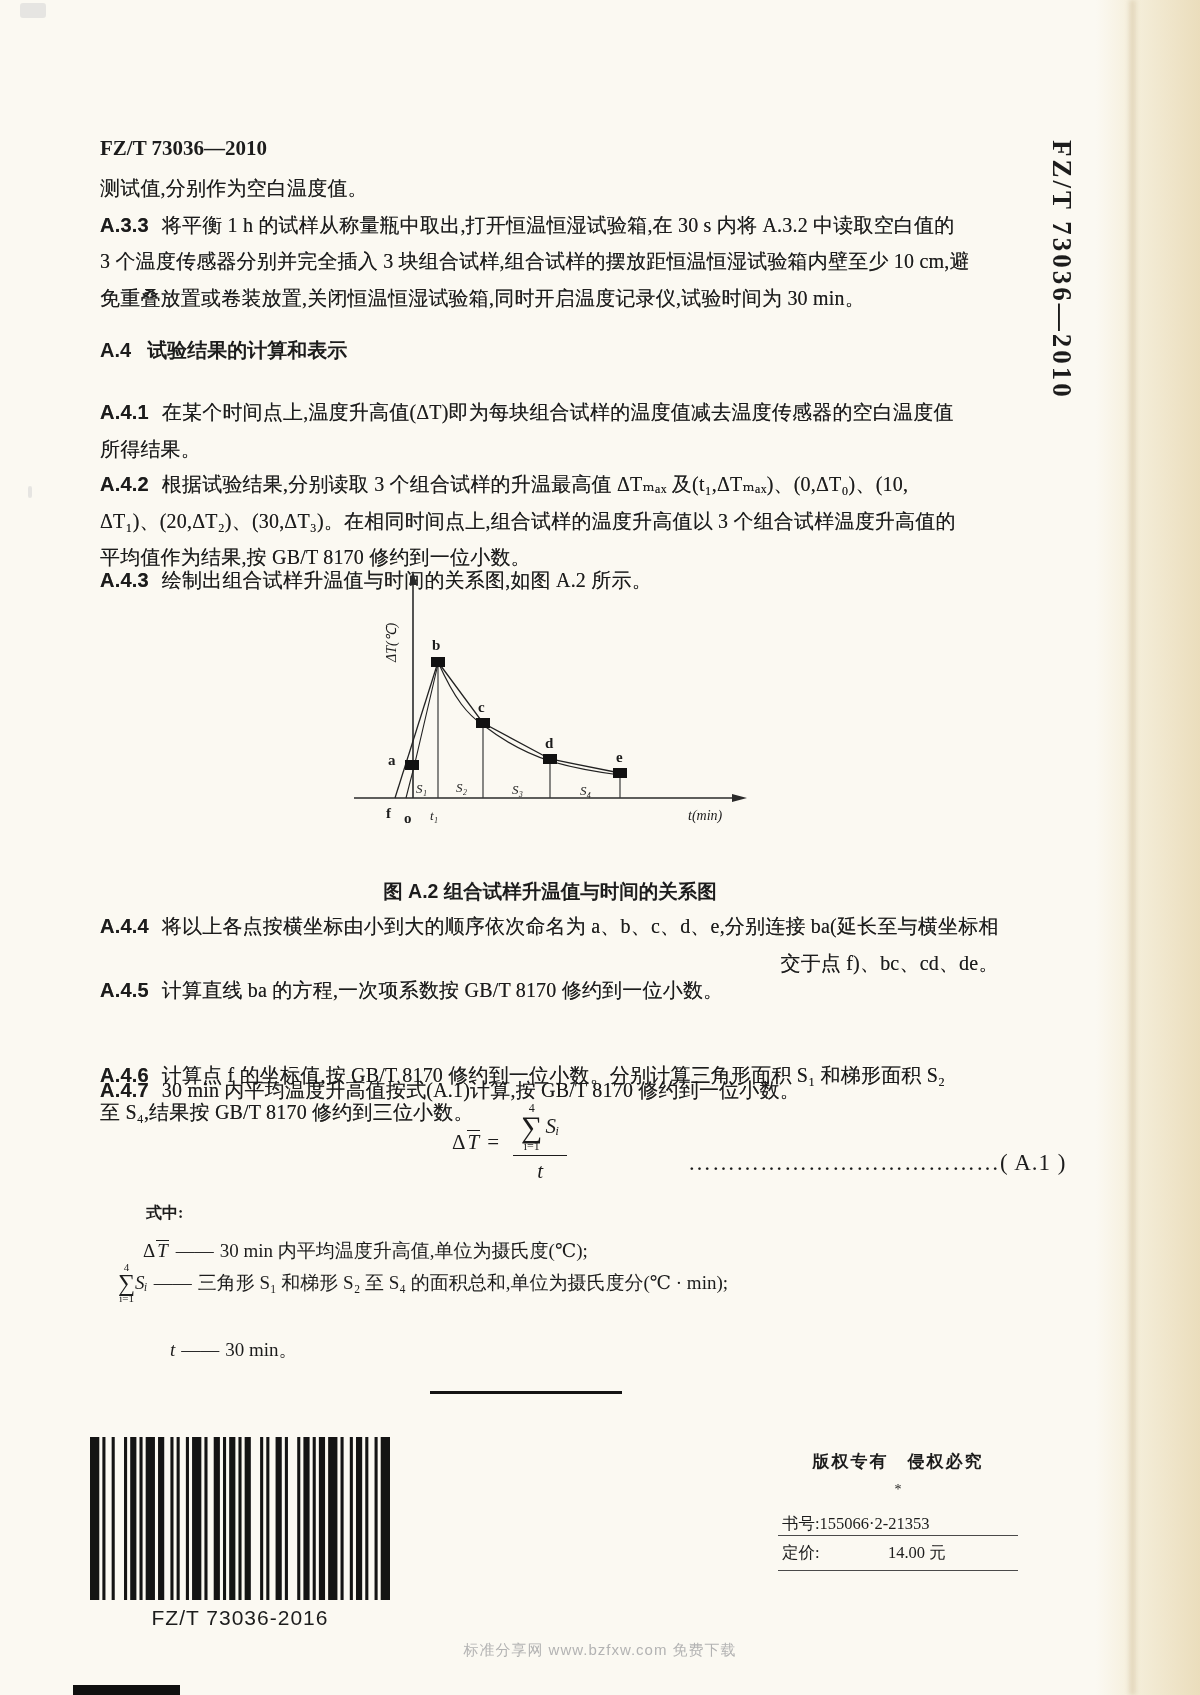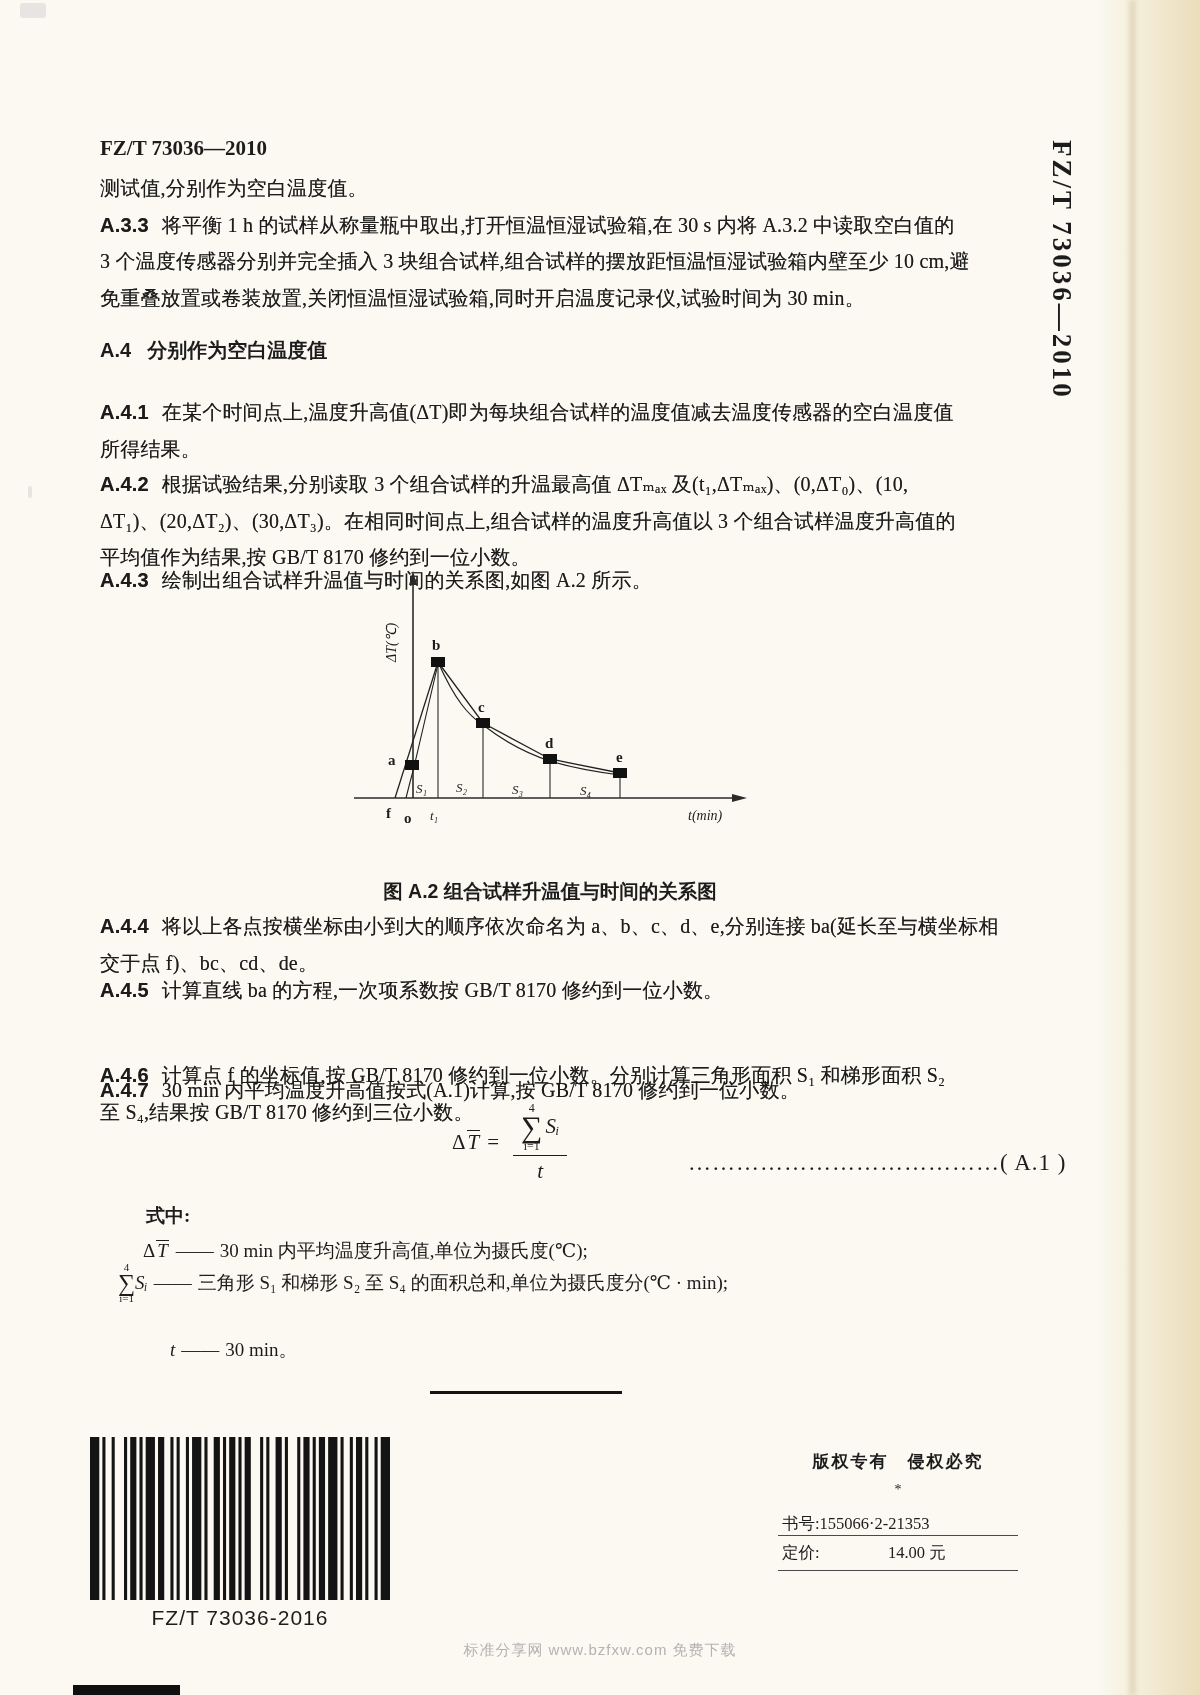--- a/index.html
+++ b/index.html
@@ -45,21 +45,21 @@
   .frac{display:inline-flex;flex-direction:column;align-items:center;margin-left:6px;}
   .num{display:flex;align-items:center;padding:0 8px 3px;border-bottom:1.7px solid #1c1c1c;}
   .bigsum{display:inline-flex;flex-direction:column;align-items:center;line-height:1;}
   .s-top,.s-bot{font-size:12px;line-height:1;}
   .s-sym{font-size:30px;line-height:.85;}
   .s-term{font-style:italic;font-size:21px;margin-left:3px;}
   .den{font-style:italic;font-size:21px;padding-top:3px;}
   .eqline{left:688px;top:1150px;font-size:23px;letter-spacing:1px;white-space:nowrap;}
 
   
-  .where-label{left:146px;top:1203px;font-size:19px;font-weight:bold;white-space:nowrap;}
+  .where-label{left:146px;top:1203px;font-size:16px;font-weight:bold;white-space:nowrap;}
   .where-item1{left:143px;top:1238px;display:flex;align-items:center;font-size:19px;white-space:nowrap;}
   .where-item2{left:118px;top:1262px;display:flex;align-items:center;font-size:19px;white-space:nowrap;}
   .where-item3{left:170px;top:1337px;display:flex;align-items:center;font-size:19px;white-space:nowrap;}
   .w-sym{font-style:italic;}
   .dash{margin:0 6px;}
   .smallsum .s-sym{font-size:24px;}
   .smallsum .s-top,.smallsum .s-bot{font-size:11px;}
 
   .mid-rule{left:430px;top:1391px;width:192px;height:3px;background:#141414;}
 
@@ -93,21 +93,21 @@
   <div class="abs side-title">FZ/T 73036—2010</div>
 
   <div class="abs" style="left:100px;top:170px;">
     <div class="line"><span>测试值,分别作为空白温度值。</span></div>
     <div class="line"><b class="lbl">A.3.3</b><span>将平衡 1 h 的试样从称量瓶中取出,打开恒温恒湿试验箱,在 30 s 内将 A.3.2 中读取空白值的</span></div>
     <div class="line"><span>3 个温度传感器分别并完全插入 3 块组合试样,组合试样的摆放距恒温恒湿试验箱内壁至少 10 cm,避</span></div>
     <div class="line"><span>免重叠放置或卷装放置,关闭恒温恒湿试验箱,同时开启温度记录仪,试验时间为 30 min。</span></div>
   </div>
 
   <div class="abs heading" style="left:100px;top:337px;">
-    <b class="lbl">A.4</b><span>分别作为空白温度值</span>
+    <b class="lbl">A.4</b><span>试验结果的计算和表示</span>
   </div>
 
   <div class="abs" style="left:100px;top:394px;">
     <div class="line"><b class="lbl">A.4.1</b><span>在某个时间点上,温度升高值(ΔT)即为每块组合试样的温度值减去温度传感器的空白温度值</span></div>
     <div class="line"><span>所得结果。</span></div>
   </div>
 
   <div class="abs" style="left:100px;top:466px;">
     <div class="line"><b class="lbl">A.4.2</b><span>根据试验结果,分别读取 3 个组合试样的升温最高值 ΔTₘₐₓ 及(t₁,ΔTₘₐₓ)、(0,ΔT₀)、(10,</span></div>
     <div class="line"><span>ΔT₁)、(20,ΔT₂)、(30,ΔT₃)。在相同时间点上,组合试样的温度升高值以 3 个组合试样温度升高值的</span></div>
@@ -154,21 +154,21 @@
     <text class="sub" x="90" y="260">t₁</text>
 
     <text class="sub" x="76" y="233">S₁</text>
     <text class="sub" x="116" y="232">S₂</text>
     <text class="sub" x="172" y="234">S₃</text>
     <text class="sub" x="240" y="235">S₄</text>
   </svg>
 
   <div class="abs caption">图 A.2  组合试样升温值与时间的关系图</div>
 
-  <div class="abs" style="left:100px;top:908px;">
+  <div class="abs" style="left:100px;top:908px;text-align:right;">
     <div class="line"><b class="lbl">A.4.4</b><span>将以上各点按横坐标由小到大的顺序依次命名为 a、b、c、d、e,分别连接 ba(延长至与横坐标相</span></div>
     <div class="line"><span>交于点 f)、bc、cd、de。</span></div>
   </div>
 
   <div class="abs" style="left:100px;top:972px;">
     <div class="line"><b class="lbl">A.4.5</b><span>计算直线 ba 的方程,一次项系数按 GB/T 8170 修约到一位小数。</span></div>
   </div>
 
   <div class="abs" style="left:100px;top:1033px;margin-top:24px;">
     <div class="line"><b class="lbl">A.4.6</b><span>计算点 f 的坐标值,按 GB/T 8170 修约到一位小数。分别计算三角形面积 S₁ 和梯形面积 S₂</span></div>

